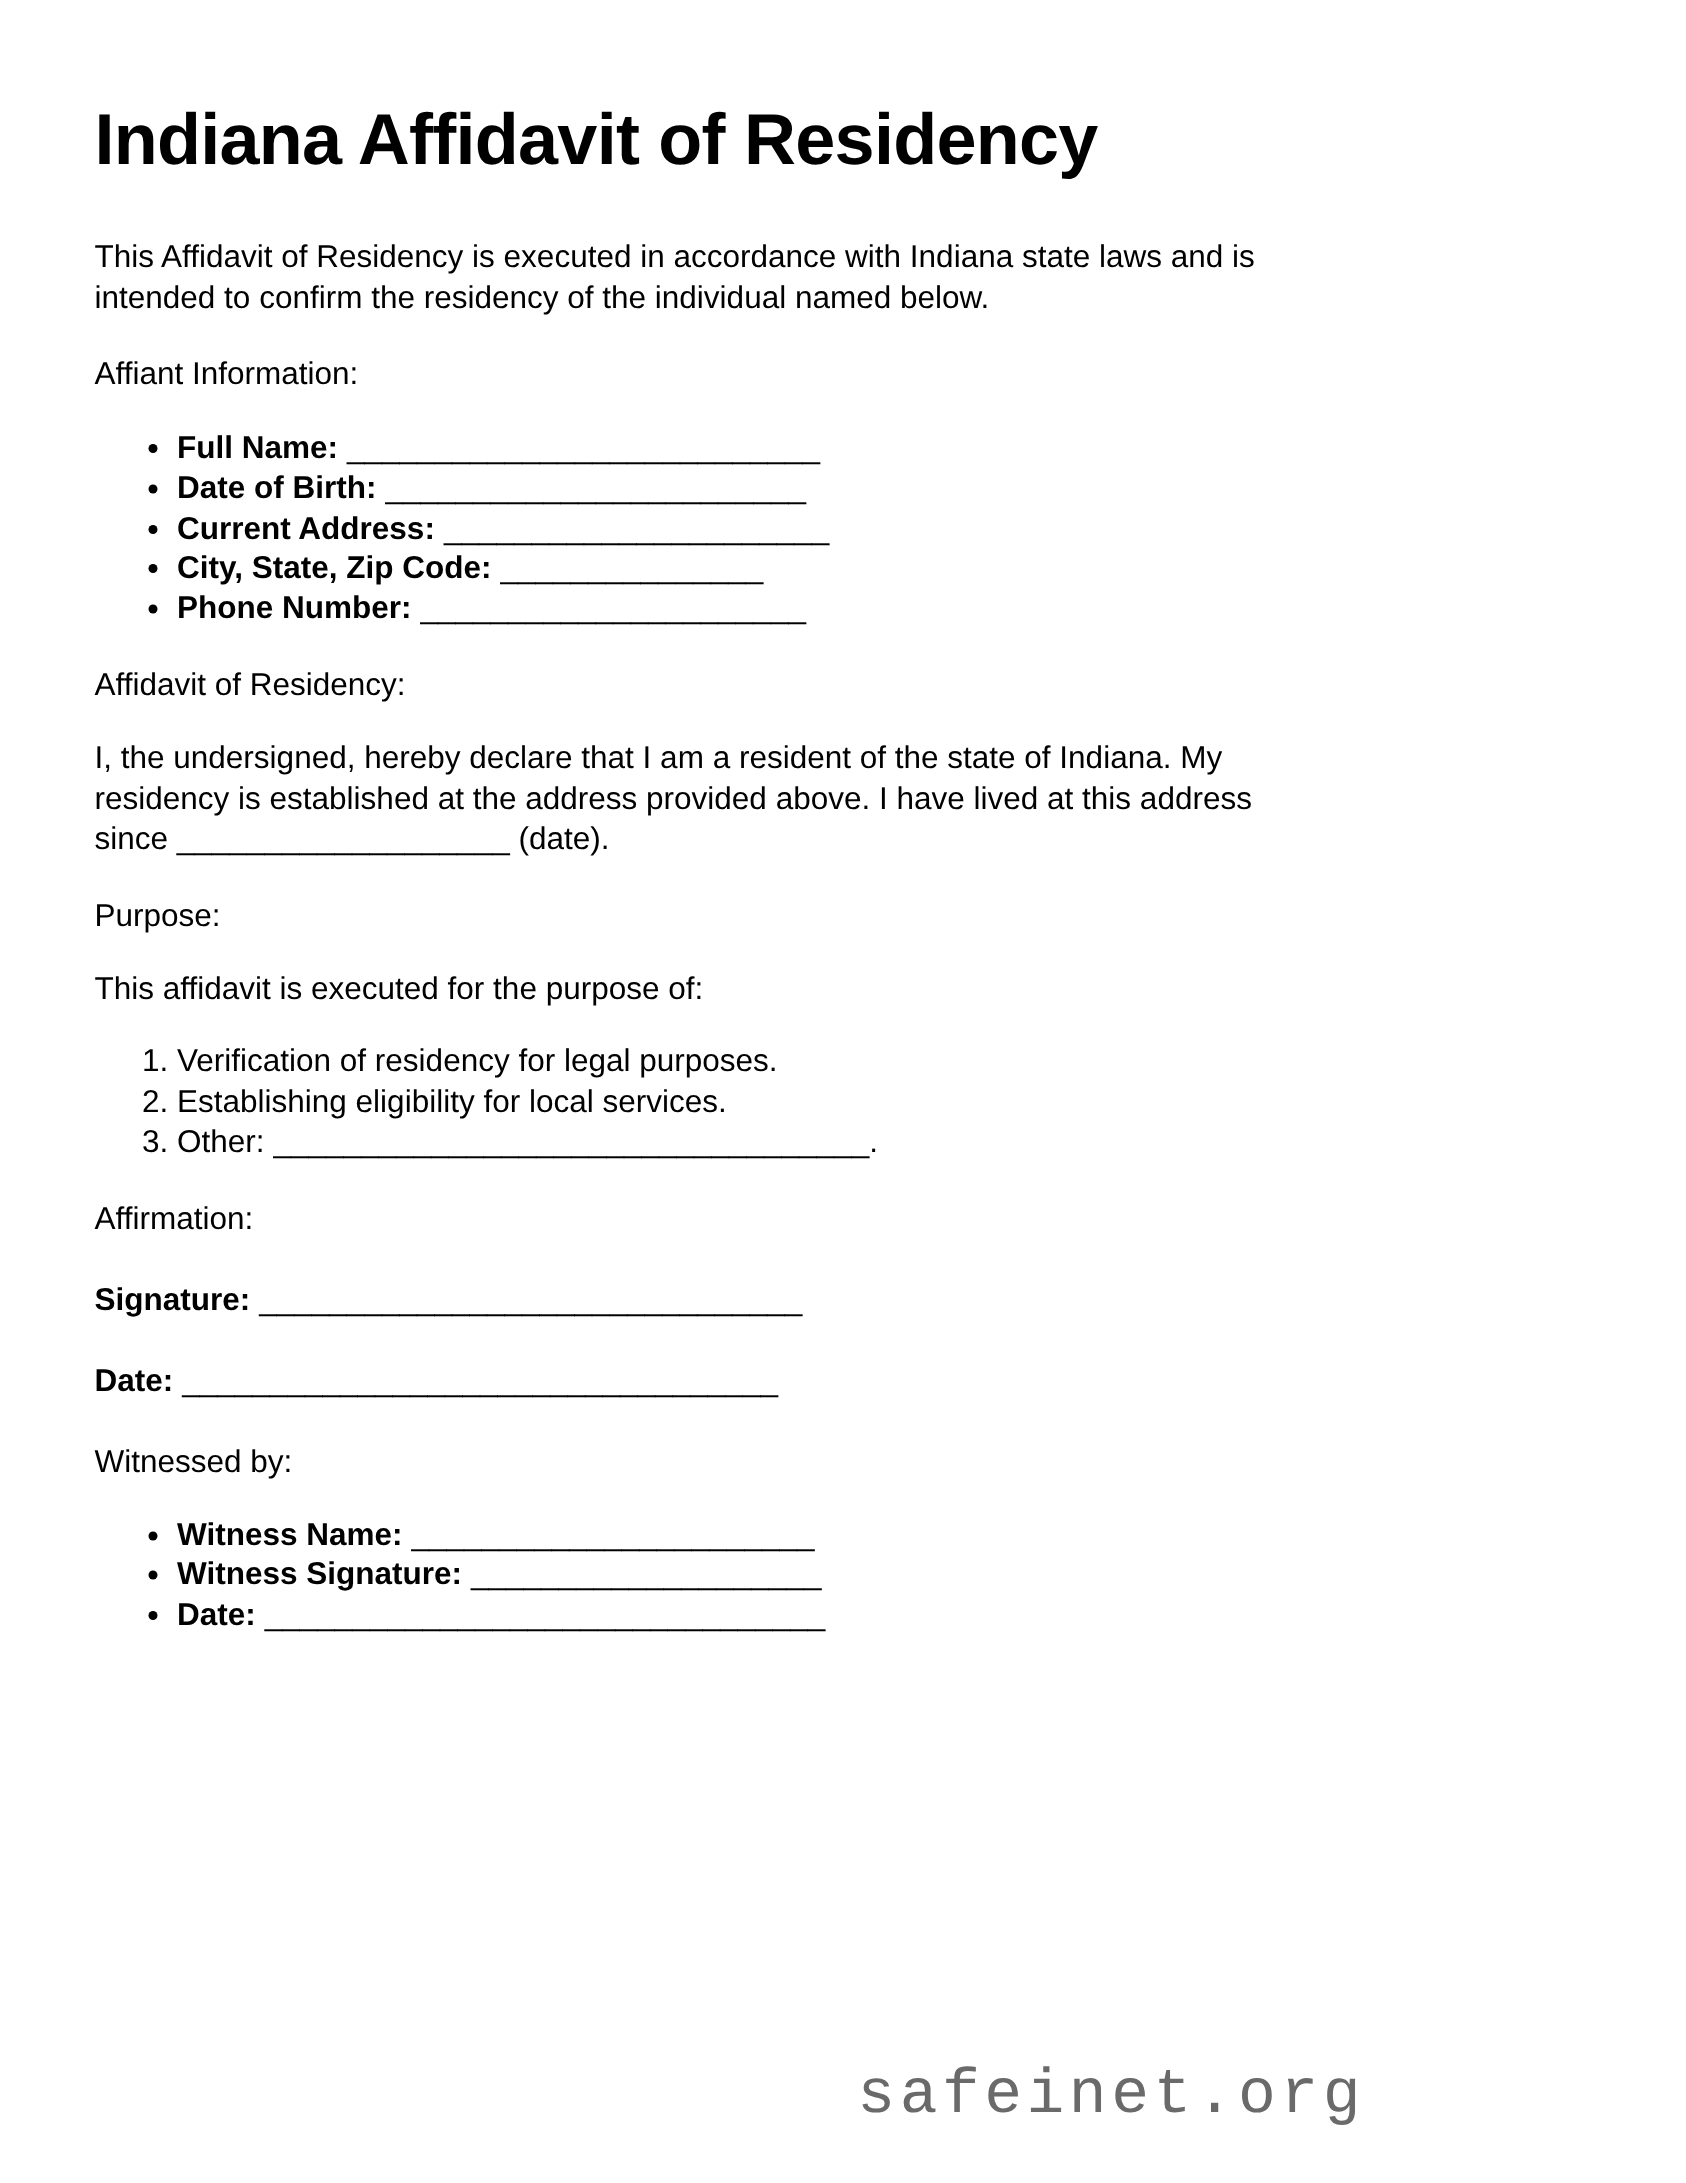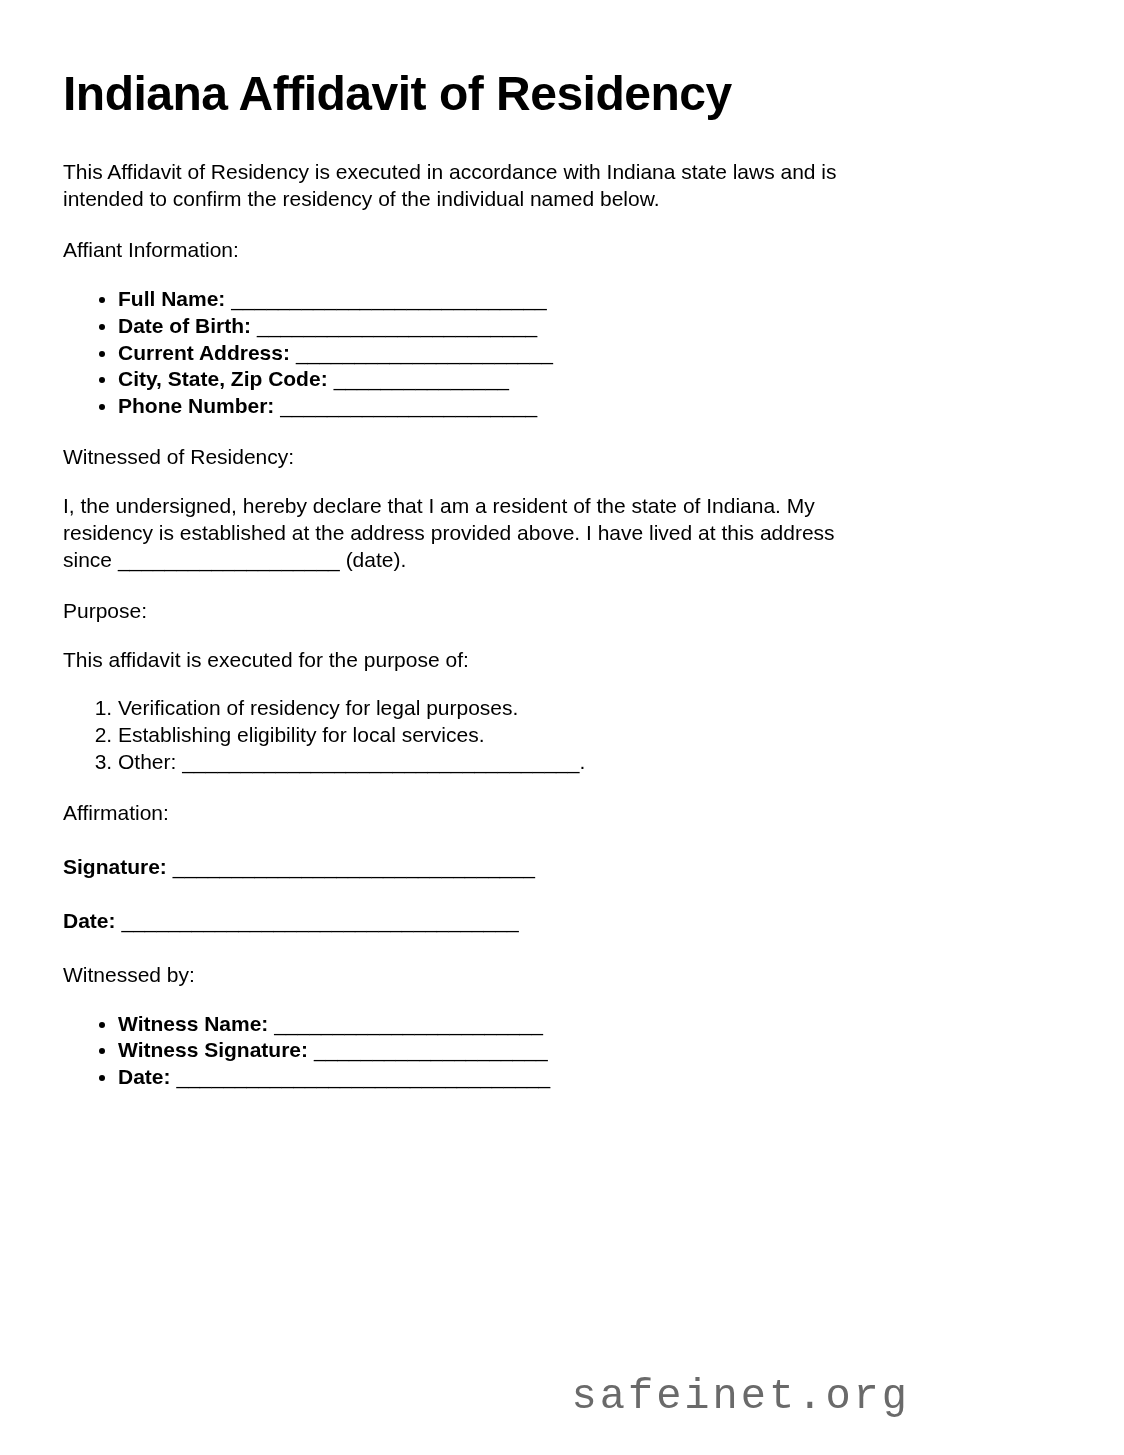--- a/index.html
+++ b/index.html
@@ -88,21 +88,21 @@
       <span class="field-label">Current Address:</span><span class="blank">______________________</span>
     </li>
     <li>
       <span class="field-label">City, State, Zip Code:</span><span class="blank">_______________</span>
     </li>
     <li>
       <span class="field-label">Phone Number:</span><span class="blank">______________________</span>
     </li>
   </ul>
 
-  <p class="section-heading">Witnessed of Residency:</p>
+  <p class="section-heading">Affidavit of Residency:</p>
 
   <p>
     <span>I, the undersigned, hereby declare that I am a resident of the state of Indiana. My residency is established at the address provided above. I have lived at this address since</span>
     <span class="inline-blank">___________________</span>
     <span>(date).</span>
   </p>
 
   <p class="section-heading">Purpose:</p>
 
   <p>This affidavit is executed for the purpose of:</p>

